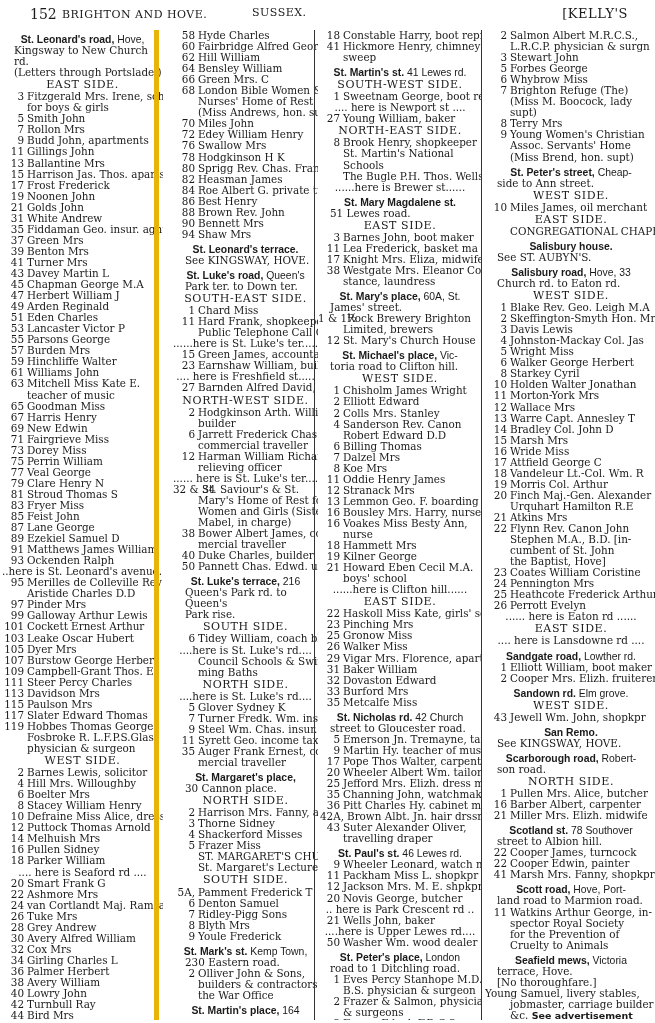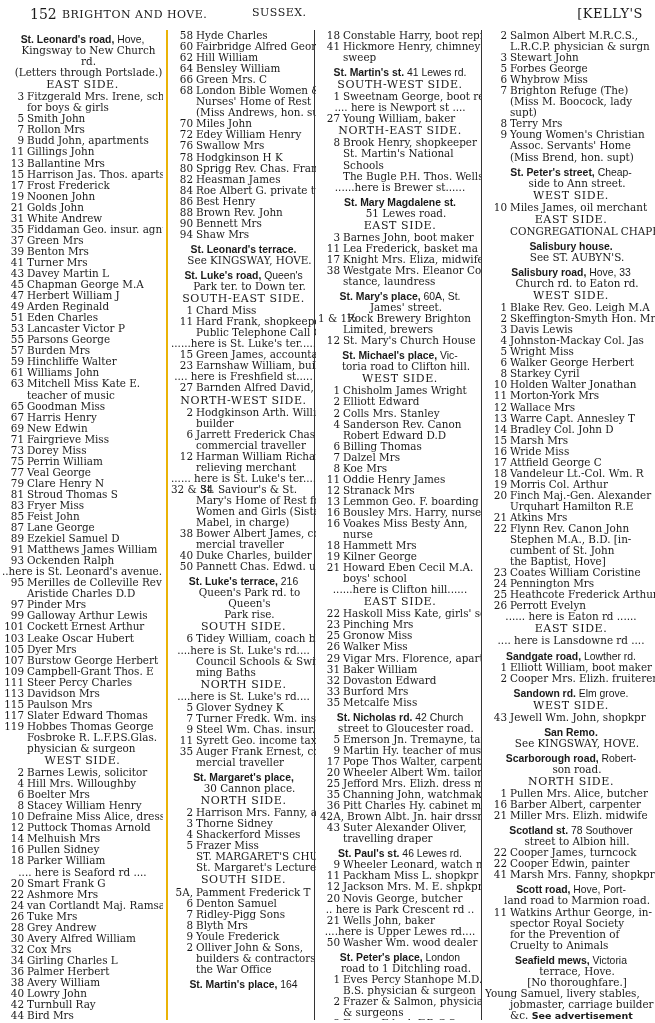--- a/index.html
+++ b/index.html
@@ -1,31 +1,31 @@
 <!DOCTYPE html>
 <html><head>
 <meta charset="utf-8">
 <style>
   html, body { margin:0; padding:0; background:#ffffff; }
   body { width:655px; height:1023px; overflow:hidden; font-family:"DejaVu Serif","Liberation Serif",serif; color:#1a1a1a; }
   .page { position:relative; width:655px; height:1023px; }
-  .header { position:absolute; top:6px; left:30px; right:12px; height:22px; font-size:13px;text-align:center; }
+  .header { position:absolute; top:6px; left:30px; right:27px; height:22px; font-size:13px;text-align:center; }
   .header .pno { position:absolute; left:0; top:0; font-size:14px; }
   .header .place { position:absolute; left:32px; top:2px; font-size:11px; letter-spacing:0.5px; }
   .header .county { position:absolute; left:222px; top:0; font-size:11px; letter-spacing:0.5px; }
   .header .pub { position:absolute; right:0; top:0; font-size:13px; letter-spacing:0.5px; }
   .cols { position:absolute; top:30px; left:0; width:655px; height:990px; }
   .col { position:absolute; top:0; bottom:0; font-size:10.4px; line-height:11.05px; overflow:hidden; }
   .col.c1 { left:2px; width:161px; }
-  .col.c2 { left:166px; width:145px; border-left:2px solid #eab308; padding-left:3px; }
+  .col.c2 { left:154px; width:145px; border-left:5px solid #eab308; padding-left:14px; }
   .col.c3 { left:314px; width:164px; border-left:1px solid #333; padding-left:3px; }
   .col.c4 { left:481px; width:172px; border-left:1px solid #333; padding-left:3px; }
   .street { font-weight:bold; font-family:Liberation Sans, sans-serif; margin-top:4px; text-align:center; }
   .street .rest { font-weight:normal; }
-  .cont { padding-left:12px; text-align:center; }
+  .cont { padding-left:12px; text-align:left; }
   .side { text-align:center; font-size:11px; letter-spacing:0.6px; text-transform:uppercase; margin:1px 0; }
   .entry { white-space:nowrap; overflow:hidden; }
   .entry .no { display:inline-block; width:22px; text-align:right; margin-right:3px; }
   .entry.wide .no { width:26px; }
   .sub { padding-left:25px; white-space:nowrap; overflow:hidden; }
   .here { white-space:nowrap; text-align:center; overflow:hidden; }
   .advert { font-family:"DejaVu Sans","Liberation Sans",sans-serif; font-weight:bold; font-size:9.5px; }
 </style>
 </head>
 <body>
@@ -167,21 +167,21 @@
         <div class="entry"><span class="no">15</span><span>Green James, accountant</span></div>
         <div class="entry"><span class="no">23</span><span>Earnshaw William, builder</span></div>
         <div class="here">.... here is Freshfield st.....</div>
         <div class="entry"><span class="no">27</span><span>Barnden Alfred David, grocr</span></div>
         <div class="side">NORTH-WEST SIDE.</div>
         <div class="entry"><span class="no">2</span><span>Hodgkinson Arth. William,</span></div>
         <div class="sub">builder</div>
         <div class="entry"><span class="no">6</span><span>Jarrett Frederick Chas. Wm.</span></div>
         <div class="sub">commercial traveller</div>
         <div class="entry"><span class="no">12</span><span>Harman William Richard,</span></div>
-        <div class="sub">relieving merchant</div>
+        <div class="sub">relieving officer</div>
         <div class="here">...... here is St. Luke's ter......</div>
         <div class="entry wide"><span class="no">32 &amp; 34</span><span>St. Saviour's &amp; St.</span></div>
         <div class="sub">Mary's Home of Rest for</div>
         <div class="sub">Women and Girls (Sister</div>
         <div class="sub">Mabel, in charge)</div>
         <div class="entry"><span class="no">38</span><span>Bower Albert James, com-</span></div>
         <div class="sub">mercial traveller</div>
         <div class="entry"><span class="no">40</span><span>Duke Charles, builder</span></div>
         <div class="entry"><span class="no">50</span><span>Pannett Chas. Edwd. uphlstr</span></div>
         <div>
@@ -212,20 +212,24 @@
         <div class="entry"><span class="no">4</span><span>Shackerford Misses</span></div>
         <div class="entry"><span class="no">5</span><span>Frazer Miss</span></div>
         <div class="sub">ST. MARGARET'S CHURCH</div>
         <div class="sub">St. Margaret's Lecture Rm</div>
         <div class="side">SOUTH SIDE.</div>
         <div class="entry"><span class="no">5A,</span><span>Pamment Frederick T</span></div>
         <div class="entry"><span class="no">6</span><span>Denton Samuel</span></div>
         <div class="entry"><span class="no">7</span><span>Ridley-Pigg Sons</span></div>
         <div class="entry"><span class="no">8</span><span>Blyth Mrs</span></div>
         <div class="entry"><span class="no">9</span><span>Youle Frederick</span></div>
+        <div>
+          <div class="street"><span>St. Mark's st.</span><span class="rest"> Kemp Town,</span></div>
+          <div class="cont">230 Eastern road.</div>
+        </div>
         <div class="entry"><span class="no">2</span><span>Olliver John &amp; Sons,</span></div>
         <div class="sub">builders &amp; contractors to</div>
         <div class="sub">the War Office</div>
         <div>
           <div class="street"><span>St. Martin's place,</span><span class="rest"> 164</span></div>
         </div>
       </div>
     <div class="col c3">
         <div class="entry"><span class="no">18</span><span>Constable Harry, boot repr</span></div>
         <div class="entry"><span class="no">41</span><span>Hickmore Henry, chimney</span></div>

